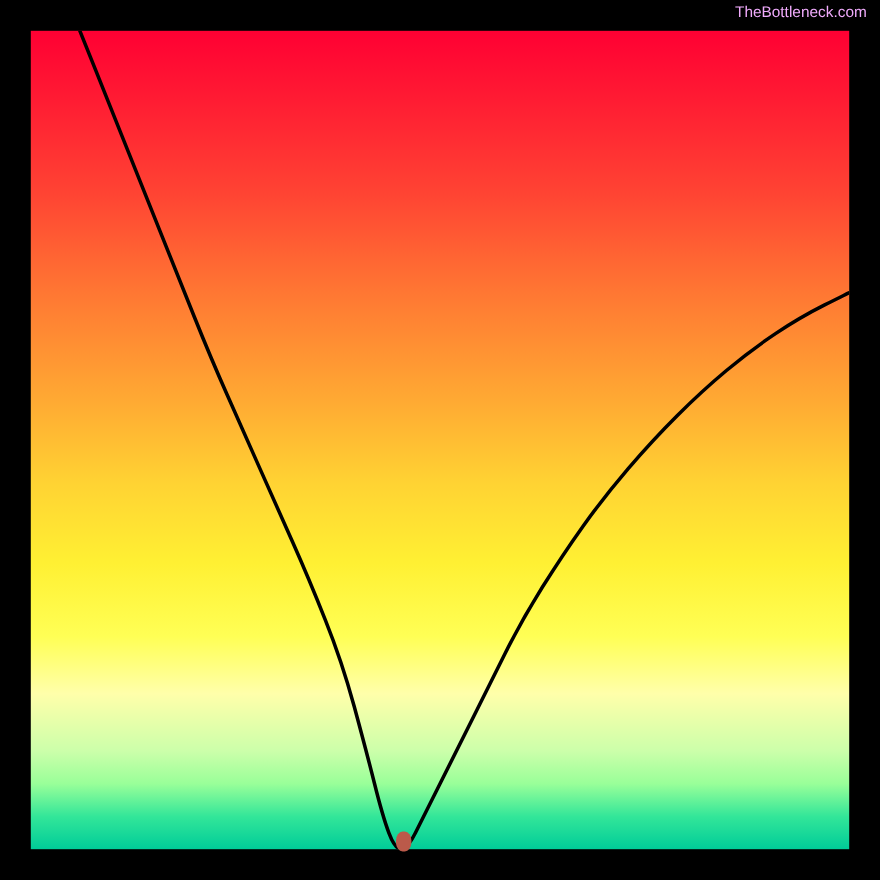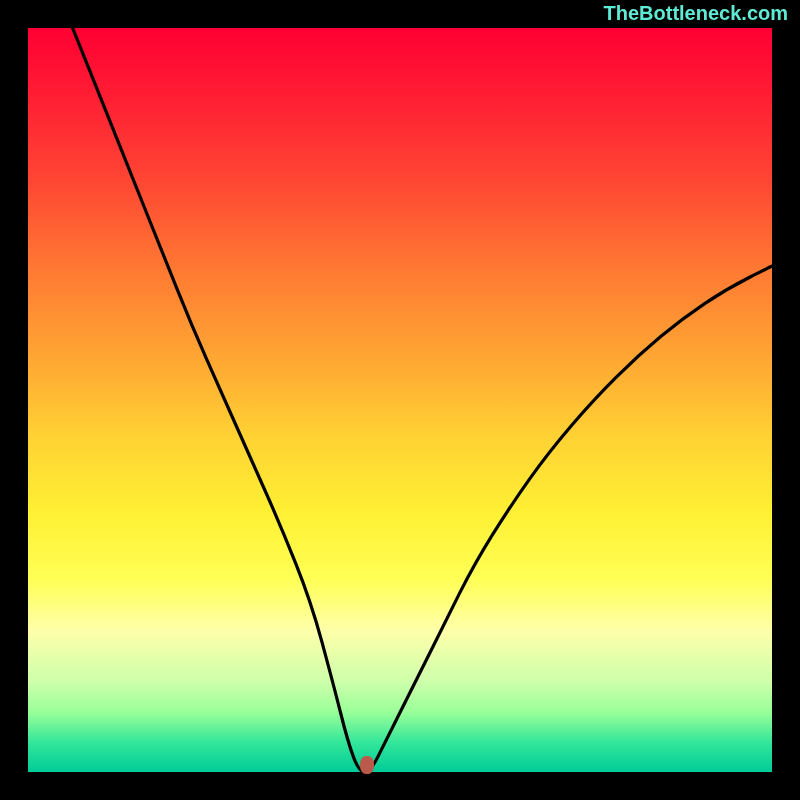--- a/index.html
+++ b/index.html
@@ -52,24 +52,24 @@
     width: 14px;
     height: 18px;
     border-radius: 6px / 8px;
     background: #bb5a4a;
     transform: translate(-50%, -50%);
   }
   .watermark {
     position: absolute;
     top: 2px;
     right: 12px;
-    color: #5eead4;
-    font-size: 20px;
+    color: #f0abfc;
+    font-size: 14px;
     letter-spacing: 0px;
-    font-weight: 700;
+    font-weight: 400;
     user-select: none;
   }
 </style>
 </head>
 <body>
 
 <div class="frame">
 
   <div class="watermark">TheBottleneck.com</div>
 

